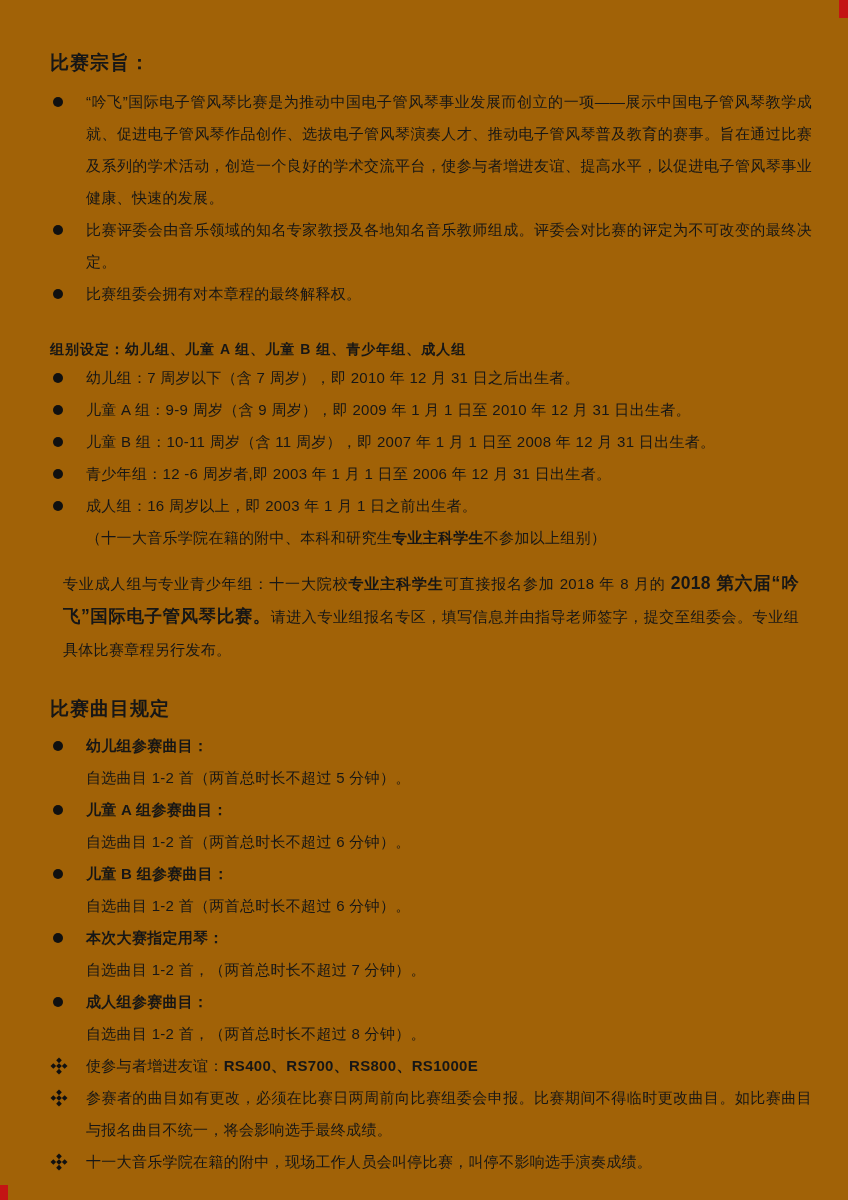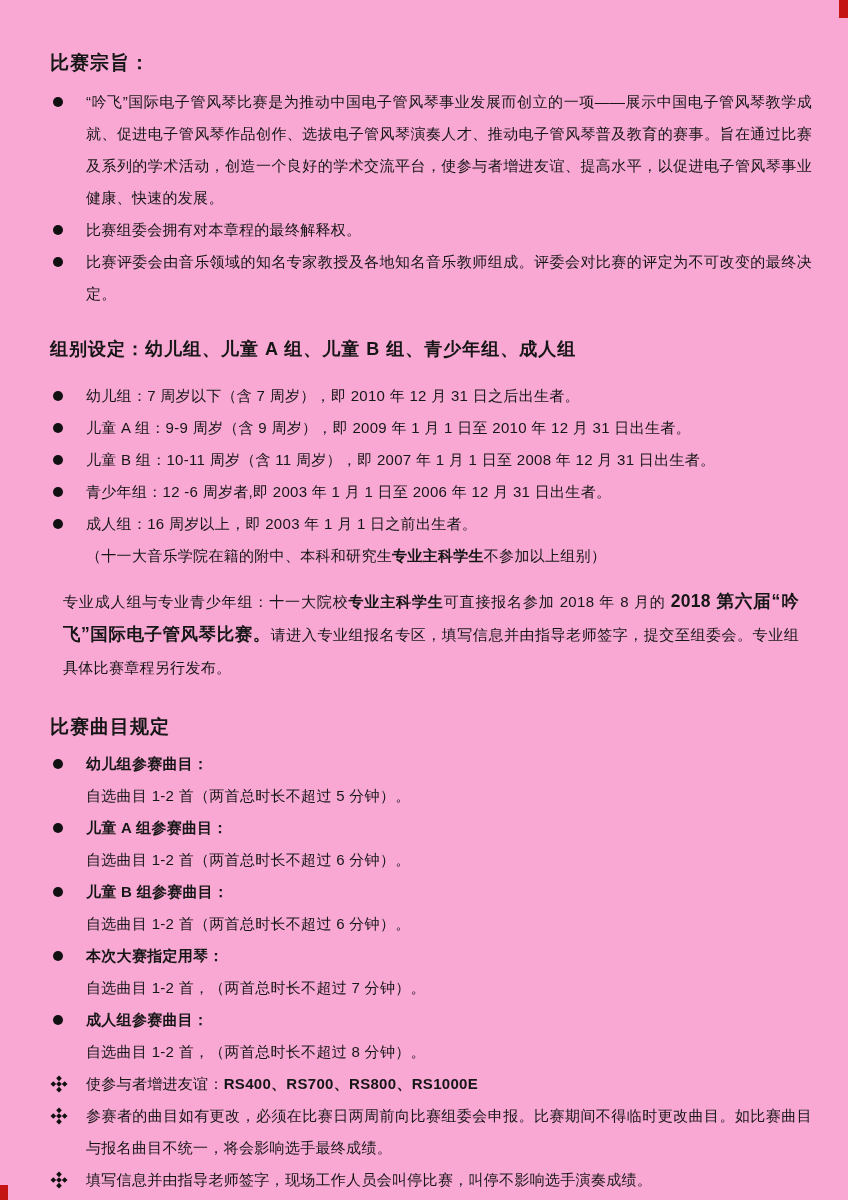--- a/index.html
+++ b/index.html
@@ -1,33 +1,33 @@
 <!DOCTYPE html>
 <html><head>
 <meta charset="utf-8">
 <style>
   html,body{margin:0;padding:0;background:#e8e8e8;}
   .page{
     position:relative;
     width:848px;height:1200px;
     margin:0 auto;
-    background:#f9a8d4;
+    background:#a16207;
     font-family:"Liberation Sans","DejaVu Sans",sans-serif;
     color:#161616;
     overflow:hidden;
   }
   .content{
     position:absolute;left:50px;top:0;width:762px;
   }
   .h1{
     font-size:19px;font-weight:700;letter-spacing:1px;
     line-height:26px;margin:0;
   }
   .h-purpose{margin-top:50px;margin-bottom:10px;}
-  .h-groups{margin-top:26px;margin-bottom:18px;font-size:18px;}
+  .h-groups{margin-top:26px;font-size:14px;}
   .h-repertoire{margin-top:30px;margin-bottom:8px;}
   .bullet{
     position:relative;padding-left:36px;
     font-size:15px;line-height:32px;letter-spacing:0.3px;
     text-align:justify;
   }
   .mk-disc{
     position:absolute;left:3px;top:11px;
     width:10px;height:10px;border-radius:50%;background:#101010;
   }
@@ -70,25 +70,25 @@
   <div class="content">
 
     <h2 class="h1 h-purpose">比赛宗旨：</h2>
 
     <div class="bullet">
       <span class="mk-disc"></span>
       <span>“吟飞”国际电子管风琴比赛是为推动中国电子管风琴事业发展而创立的一项——展示中国电子管风琴教学成就、促进电子管风琴作品创作、选拔电子管风琴演奏人才、推动电子管风琴普及教育的赛事。旨在通过比赛及系列的学术活动，创造一个良好的学术交流平台，使参与者增进友谊、提高水平，以促进电子管风琴事业健康、快速的发展。</span>
     </div>
     <div class="bullet">
       <span class="mk-disc"></span>
-      <span>比赛组委会拥有对本章程的最终解释权。</span>
+      <span>比赛评委会由音乐领域的知名专家教授及各地知名音乐教师组成。评委会对比赛的评定为不可改变的最终决定。</span>
     </div>
     <div class="bullet">
       <span class="mk-disc"></span>
-      <span>比赛评委会由音乐领域的知名专家教授及各地知名音乐教师组成。评委会对比赛的评定为不可改变的最终决定。</span>
+      <span>比赛组委会拥有对本章程的最终解释权。</span>
     </div>
 
     <h2 class="h1 h-groups">组别设定：幼儿组、儿童 A 组、儿童 B 组、青少年组、成人组</h2>
 
     <div class="bullet">
       <span class="mk-disc"></span>
       <span>幼儿组：7 周岁以下（含 7 周岁），即 2010 年 12 月 31 日之后出生者。</span>
     </div>
     <div class="bullet">
       <span class="mk-disc"></span>
@@ -152,17 +152,17 @@
       <span>使参与者增进友谊：</span><span class="em">RS400、RS700、RS800、RS1000E</span>
     </div>
 
     <div class="bullet">
       <span class="mk-diamond"></span>
       <span>参赛者的曲目如有更改，必须在比赛日两周前向比赛组委会申报。比赛期间不得临时更改曲目。如比赛曲目与报名曲目不统一，将会影响选手最终成绩。</span>
     </div>
 
     <div class="bullet">
       <span class="mk-diamond"></span>
-      <span>填写信息并由指导老师签字，现场工作人员会叫停比赛，叫停不影响选手演奏成绩。</span>
+      <span>十一大音乐学院在籍的附中，现场工作人员会叫停比赛，叫停不影响选手演奏成绩。</span>
     </div>
 
   </div>
 </div>
 
 </body></html>

